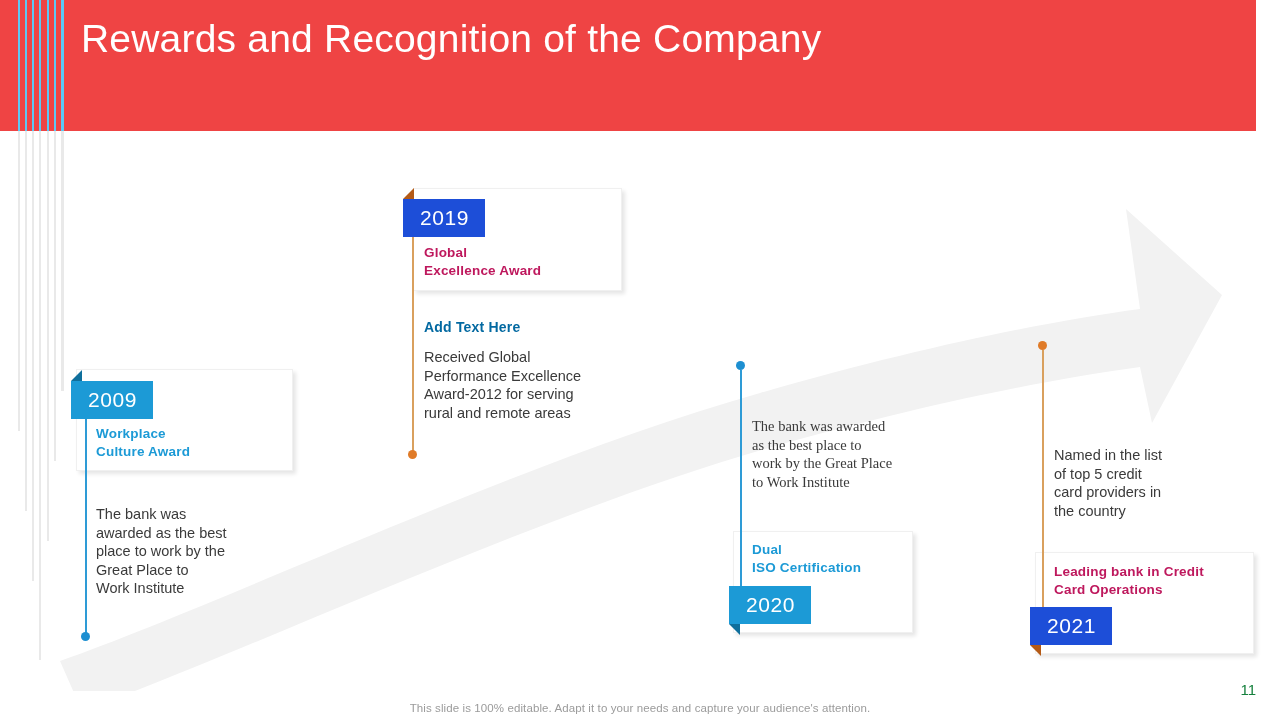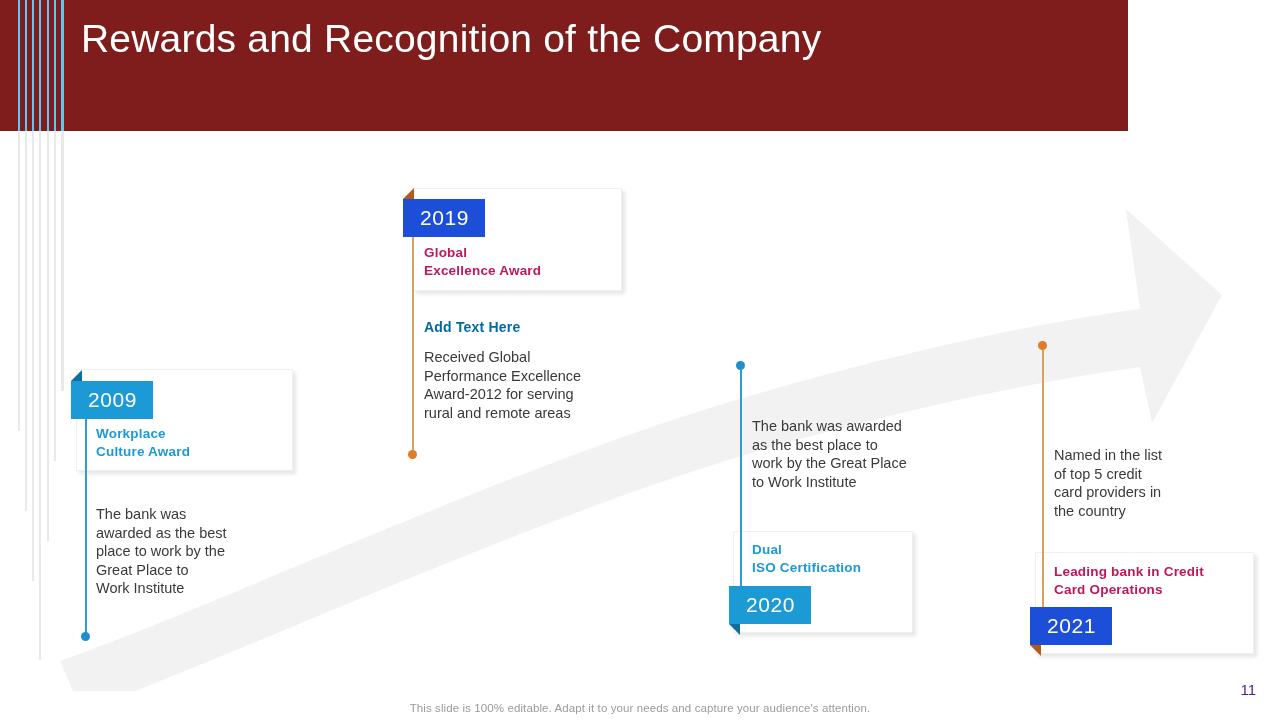--- a/index.html
+++ b/index.html
@@ -22,23 +22,23 @@
     width: 1280px;
     height: 720px;
     background: #ffffff;
     overflow: hidden;
   }
 
   
   .header-band {
     position: absolute;
     left: 0; top: 0;
-    width: 1128px;
+    width: 1256px;
     height: 131px;
-    background: #7f1d1d;
+    background: #ef4444;
   }
   .header-stripes {
     position: absolute;
     left: 0; top: 0;
     width: 66px;
     height: 131px;
     overflow: hidden;
   }
   .stripe {
     position: absolute;
@@ -206,21 +206,21 @@
     text-align: center;
     font-size: 11.5px;
     color: #9b9b9b;
     letter-spacing: 0.1px;
   }
   .page-number {
     position: absolute;
     right: 24px;
     top: 681px;
     font-size: 15px;
-    color: #4c1d95;
+    color: #15803d;
   }
 </style>
 </head>
 <body>
 
 <div id="slide">
 
   <div class="header-band">
     <div class="header-stripes">
       <div class="stripe s1"></div>
@@ -299,21 +299,21 @@
 Award-2012 for serving
 rural and remote areas</div>
   </div>
 
   <div class="entry">
     <div class="card" style="left:733px; top:531px; width:178px; height:100px;"></div>
 
     <div class="conn-line blue" style="left:740px; top:370px; height:234px;"></div>
     <div class="conn-dot blue" style="left:736px; top:361px;"></div>
 
-    <div class="body-text" style="left:752px; top:417px; width:185px;">The bank was awarded
+    <div class="body-text" style="left:752px; top:417px; width:185px;font-family:Liberation Serif, serif;">The bank was awarded
 as the best place to
 work by the Great Place
 to Work Institute</div>
 
     <div class="award-title blue" style="left:752px; top:541px; width:175px;">Dual
 ISO Certification</div>
 
     <div class="ribbon blue" style="left:729px; top:586px;">
       <span class="fold-bl"></span>
       <span>2020</span>

